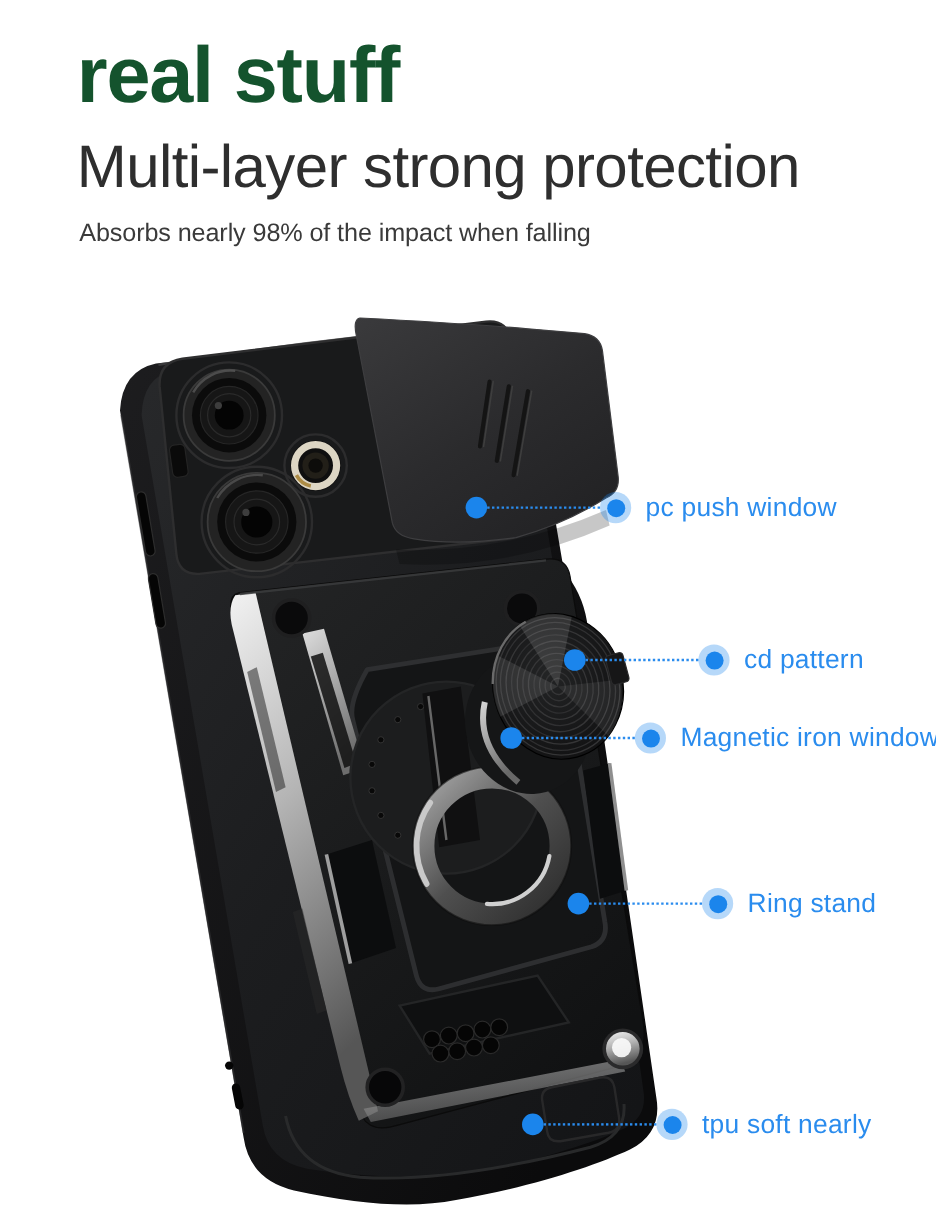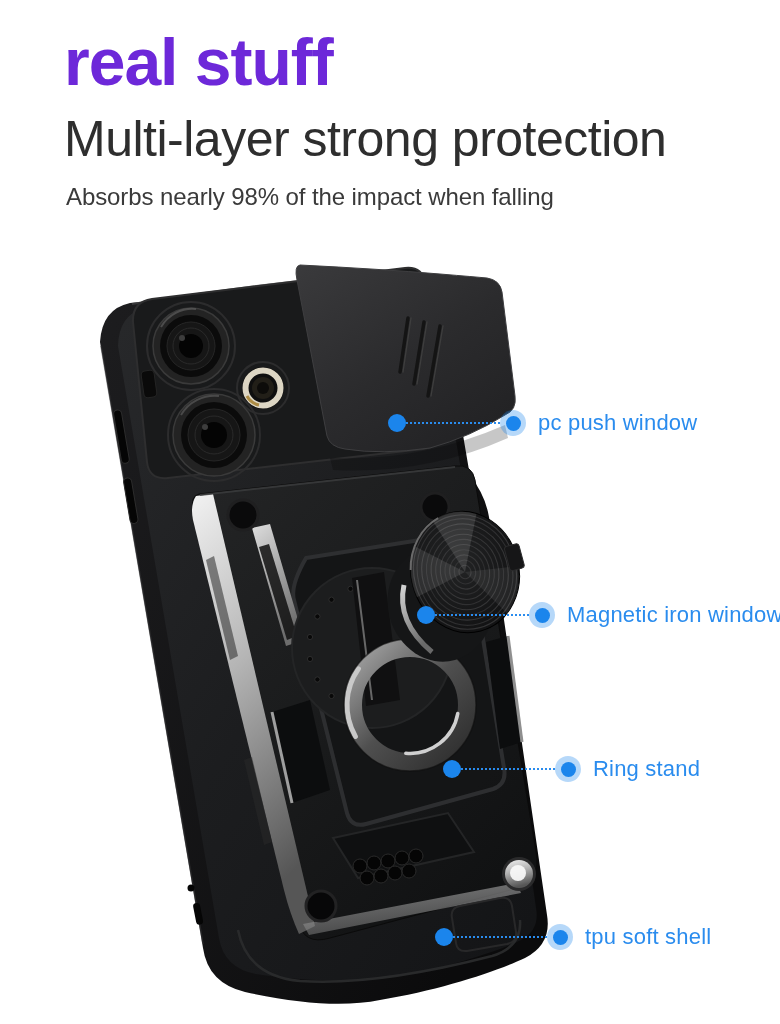--- a/index.html
+++ b/index.html
@@ -2,29 +2,29 @@
 <html><head>
 <meta charset="utf-8">
 <style>
   html,body{margin:0;padding:0;background:#ffffff;}
   .canvas{
     position:relative;width:780px;height:1024px;overflow:hidden;
     background:#ffffff;font-family:"Liberation Sans", sans-serif;
   }
   .title{
     position:absolute;left:64px;top:28px;margin:0;
-    font-size:66px;font-weight:700;letter-spacing:-1px;color:#6d28d9;line-height:1.05;
+    font-size:66px;font-weight:700;letter-spacing:-1px;color:#14532d;line-height:1.05;
   }
   .subtitle{
     position:absolute;left:64px;top:112px;margin:0;
     font-size:50px;font-weight:400;letter-spacing:-0.5px;color:#2e2e2e;line-height:1.1;
   }
   .desc1,.desc2{
     position:absolute;left:66px;margin:0;
-    font-size:24px;font-weight:400;color:#3a3a3a;letter-spacing:-0.1px;
+    font-size:21px;font-weight:400;color:#3a3a3a;letter-spacing:-0.1px;
   }
   .desc1{top:183px;}
   .desc2{top:216px;}
   .art{position:absolute;left:0;top:0;}
   .callout{
     position:absolute;height:26px;display:flex;align-items:center;
   }
   .pdot{
     width:18px;height:18px;border-radius:50%;background:#1b85ec;flex:0 0 auto;
   }
@@ -35,21 +35,21 @@
     width:26px;height:26px;border-radius:50%;background:rgba(27,133,236,0.32);
     display:flex;align-items:center;justify-content:center;flex:0 0 auto;
   }
   .core{width:15px;height:15px;border-radius:50%;background:#1b85ec;}
   .clabel{
     margin-left:12px;font-size:22px;color:#2a8cee;white-space:nowrap;letter-spacing:0.2px;
   }
   .c1{left:388px;top:410px;}
   .c2{left:470px;top:537px;}
   .c3{left:417px;top:602px;}
-  .c4{left:443px;top:740px;margin-top:16px;}
+  .c4{left:473px;top:740px;}
   .c5{left:435px;top:924px;}
 </style>
 </head>
 <body>
 
 <div class="canvas">
 
   <h1 class="title">real stuff</h1>
   <h2 class="subtitle">Multi-layer strong protection</h2>
   <p class="desc1">Absorbs nearly 98% of the impact when falling</p>
@@ -260,20 +260,28 @@
 
   <div class="callout c1">
     <span class="pdot"></span>
     <span class="cline"></span>
     <span class="halo">
         <span class="core"></span>
       </span>
     <span class="clabel">pc push window</span>
   </div>
 
+  <div class="callout c2">
+    <span class="pdot"></span>
+    <span class="cline"></span>
+    <span class="halo">
+        <span class="core"></span>
+      </span>
+    <span class="clabel">cd pattern</span>
+  </div>
 
   <div class="callout c3">
     <span class="pdot"></span>
     <span class="cline"></span>
     <span class="halo">
         <span class="core"></span>
       </span>
     <span class="clabel">Magnetic iron window</span>
   </div>
 
@@ -285,16 +293,16 @@
       </span>
     <span class="clabel">Ring stand</span>
   </div>
 
   <div class="callout c5">
     <span class="pdot"></span>
     <span class="cline"></span>
     <span class="halo">
         <span class="core"></span>
       </span>
-    <span class="clabel">tpu soft shell</span>
+    <span class="clabel">tpu soft nearly</span>
   </div>
 
 </div>
 
 </body></html>

